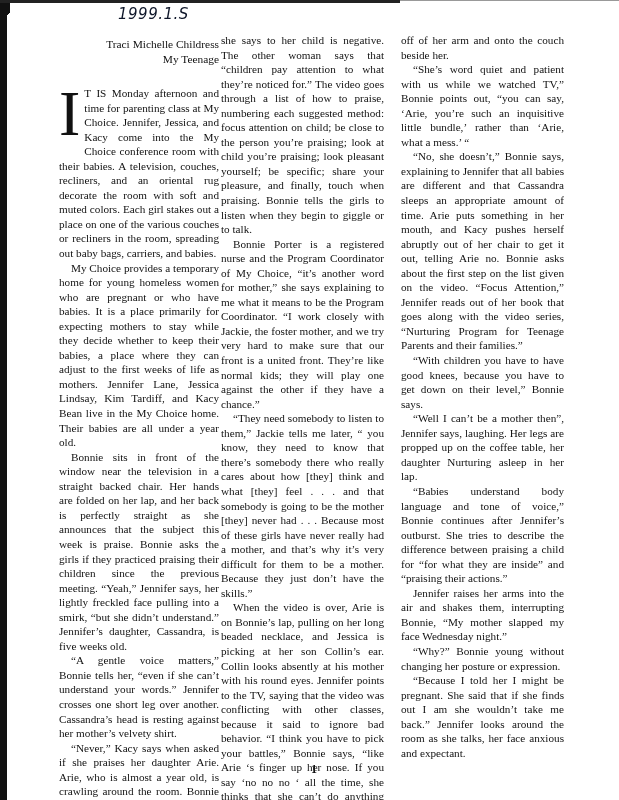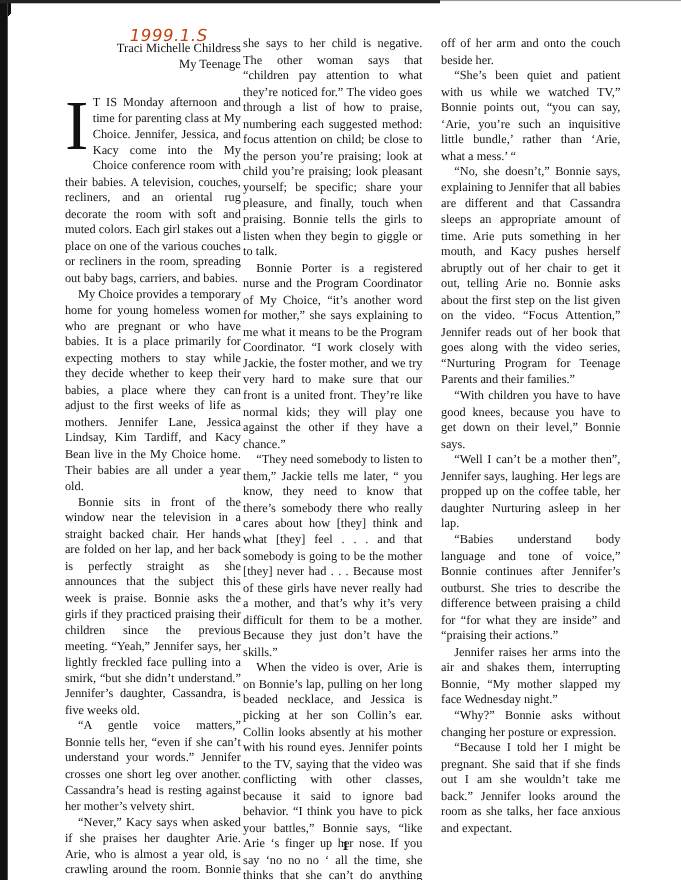--- a/index.html
+++ b/index.html
@@ -3,22 +3,22 @@
 <meta charset="utf-8">
 <style>
   html, body { margin:0; padding:0; }
   body { width:619px; height:800px; background:#fff; position:relative; overflow:hidden;
          font-family:"Liberation Serif","DejaVu Serif",serif; color:#111; }
   .scan-edge-left { position:absolute; left:0; top:0; width:7px; height:800px; background:#111; }
   .scan-edge-left::after { content:""; position:absolute; left:7px; top:0; width:3px; height:28px;
          background:linear-gradient(135deg,#111 0,#111 50%,transparent 50%); }
   .scan-edge-top { position:absolute; left:0; top:0; width:400px; height:3px; background:#222; }
   .scan-edge-top2 { position:absolute; left:400px; top:0; width:219px; height:1px; background:#999; }
-  .handwritten { position:absolute; left:118px; top:23px; font-family:"DejaVu Sans",sans-serif;
-         font-size:15px; font-weight:300; color:#c2410c; letter-spacing:0.5px; font-style:italic; }
+  .handwritten { position:absolute; left:118px; top:5px; font-family:"DejaVu Sans",sans-serif;
+         font-size:15px; font-weight:300; color:#0f172a; letter-spacing:0.5px; font-style:italic; }
   .col { position:absolute; top:33px; font-size:11.2px; line-height:14.55px; text-align:justify; }
   .col p { margin:0; text-indent:12px; }
   .col p.noindent { text-indent:0; }
   .col1 { left:59px; width:160px; top:37px; }
   .col2 { left:221px; width:163px; }
   .col3 { left:401px; width:163px; }
   .byline { margin:0 0 20px 9px; line-height:14.5px; font-size:11.4px; }
   .byline div { text-align:right; }
   .dropcap { float:left; font-size:64px; line-height:50px; margin:3px 4px 0 0; height:56px;
          font-family:"Liberation Serif",serif; }
@@ -49,24 +49,24 @@
 <div class="col col2">
   <p class="noindent">she says to her child is negative. The other woman says that “children pay attention to what they’re noticed for.” The video goes through a list of how to praise, numbering each suggested method: focus attention on child; be close to the person you’re praising; look at child you’re praising; look pleasant yourself; be specific; share your pleasure, and finally, touch when praising. Bonnie tells the girls to listen when they begin to giggle or to talk.</p>
   <p>Bonnie Porter is a registered nurse and the Program Coordinator of My Choice, “it’s another word for mother,” she says explaining to me what it means to be the Program Coordinator. “I work closely with Jackie, the foster mother, and we try very hard to make sure that our front is a united front. They’re like normal kids; they will play one against the other if they have a chance.”</p>
   <p>“They need somebody to listen to them,” Jackie tells me later, “ you know, they need to know that there’s somebody there who really cares about how [they] think and what [they] feel . . .  and that somebody is going to be the mother [they] never had . . . Because most of these girls have never really had a mother, and that’s why it’s very difficult for them to be a mother. Because they just don’t have the skills.”</p>
   <p>When the video is over, Arie is on Bonnie’s lap, pulling on her long beaded necklace, and Jessica is picking at her son Collin’s ear. Collin looks absently at his mother with his round eyes. Jennifer points to the TV, saying that the video was conflicting with other classes, because it said  to ignore bad behavior. “I think you have to pick your battles,” Bonnie says,  “like Arie ‘s finger up her nose.  If you say ‘no no no ‘ all the time, she thinks that she can’t do anything right. But if she’s running across the street . . .”</p>
 
 </div>
 
 <div class="col col3">
   <p class="noindent">off of her arm and onto the couch beside her.</p>
-  <p>“She’s been quiet and patient with us while we watched TV,” Bonnie points out, “you can say, ‘Arie, you’re such an inquisitive little bundle,’ rather than ‘Arie, what a mess.’ “</p>
+  <p>“She’s word quiet and patient with us while we watched TV,” Bonnie points out, “you can say, ‘Arie, you’re such an inquisitive little bundle,’ rather than ‘Arie, what a mess.’ “</p>
   <p>“No, she doesn’t,” Bonnie says, explaining to Jennifer that all babies are different and that Cassandra sleeps an appropriate amount of time. Arie puts something in her mouth, and Kacy pushes herself abruptly out of her chair to get it out, telling Arie no. Bonnie asks about the first step on the list given on the video. “Focus Attention,” Jennifer reads out of her book that goes along with the video series, “Nurturing Program for Teenage Parents and their families.”</p>
   <p>“With children you have to have good knees, because you have to get down on their level,” Bonnie says.</p>
   <p>“Well  I can’t be a mother then”, Jennifer says, laughing. Her legs are propped up on the coffee table, her daughter Nurturing asleep in her lap.</p>
   <p>“Babies understand body language and tone of voice,” Bonnie continues after Jennifer’s outburst. She tries to describe the difference between praising a child for “for what they are inside” and “praising their actions.”</p>
   <p>Jennifer raises her arms into the air and shakes them, interrupting Bonnie, “My mother slapped my face Wednesday night.”</p>
-  <p>“Why?”  Bonnie asks without changing her posture or expression.</p>
+  <p>“Why?”  Bonnie young without changing her posture or expression.</p>
   <p>“Because I told her I might be pregnant. She said that if she finds out I am she wouldn’t take me back.” Jennifer looks around the room as she talks,  her face anxious and expectant.</p>
 
 </div>
 
 <div class="page-number">1</div>
 
 </body></html>

